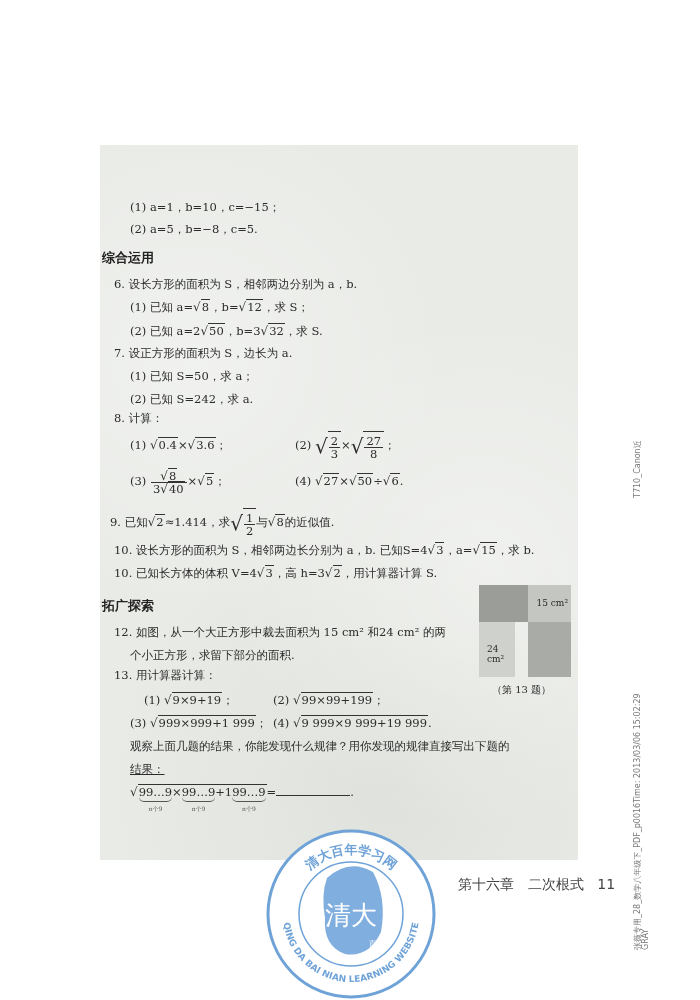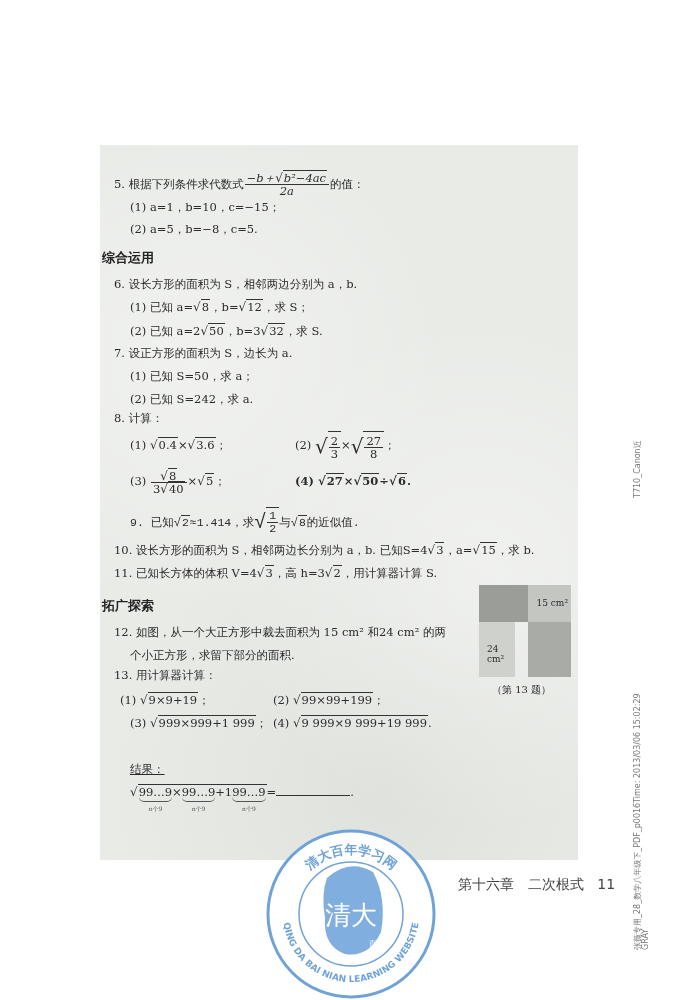--- a/index.html
+++ b/index.html
@@ -39,23 +39,20 @@
   .fig-cap { position: absolute; left: 392px; top: 538px; font-size: 10px; }
   .footer { position: absolute; left: 458px; top: 876px; font-size: 14px; font-family: "DejaVu Sans", sans-serif; color: #444; }
   .side { position: absolute; font-family: "DejaVu Sans", sans-serif; font-size: 8px; color: #777; transform: rotate(-90deg); transform-origin: left top; white-space: nowrap; }
   .stamp { position: absolute; left: 265px; top: 828px; width: 172px; height: 172px; }
 </style>
 </head>
 <body>
 
 <div class="page">
 
-  <div class="line" style="left:14px; top:27px;">
-    <span>5. 根据下列条件求代数式</span><span class="frac"><span class="num"><i>−b＋</i><span class="sq"><span class="rad">√</span><span class="ov it">b²−4ac</span></span></span><span class="den it">2a</span></span><span>的值：</span>
-  </div>
   <div class="line" style="left:30px; top:55px;">(1) a=1，b=10，c=−15；</div>
   <div class="line" style="left:30px; top:77px;">(2) a=5，b=−8，c=5.</div>
 
   <div class="sec" style="left:2px; top:104px;">综合运用</div>
 
   <div class="line" style="left:14px; top:132px;">6. 设长方形的面积为 S，相邻两边分别为 a，b.</div>
   <div class="line" style="left:30px; top:155px;">
     <span>(1) 已知 a=</span><span class="sq"><span class="rad">√</span><span class="ov">8</span></span><span>，b=</span><span class="sq"><span class="rad">√</span><span class="ov">12</span></span><span>，求 S；</span>
   </div>
   <div class="line" style="left:30px; top:179px;">
@@ -69,66 +66,67 @@
   <div class="line" style="left:14px; top:266px;">8. 计算：</div>
   <div class="line" style="left:30px; top:293px;">
     <span>(1)</span>&nbsp;<span class="sq"><span class="rad">√</span><span class="ov">0.4</span></span><span>×</span><span class="sq"><span class="rad">√</span><span class="ov">3.6</span></span><span>；</span>
   </div>
   <div class="line" style="left:195px; top:285px; line-height:30px;">
     <span>(2)</span>&nbsp;<span class="bigsq"><span class="rad">√</span><span class="ov"><span class="frac"><span class="num">2</span><span class="den">3</span></span></span></span><span>×</span><span class="bigsq"><span class="rad">√</span><span class="ov"><span class="frac"><span class="num">27</span><span class="den">8</span></span></span></span><span>；</span>
   </div>
   <div class="line" style="left:30px; top:321px; line-height:30px;">
     <span>(3)</span>&nbsp;<span class="frac"><span class="num"><span class="sq"><span class="rad">√</span><span class="ov">8</span></span></span><span class="den"><span>3</span><span class="sq"><span class="rad">√</span><span class="ov">40</span></span></span></span><span>×</span><span class="sq"><span class="rad">√</span><span class="ov">5</span></span><span>；</span>
   </div>
-  <div class="line" style="left:195px; top:329px;font-weight:bold;">
+  <div class="line" style="left:195px; top:329px;">
     <span>(4)</span>&nbsp;<span class="sq"><span class="rad">√</span><span class="ov">27</span></span><span>×</span><span class="sq"><span class="rad">√</span><span class="ov">50</span></span><span>÷</span><span class="sq"><span class="rad">√</span><span class="ov">6</span></span><span>.</span>
   </div>
 
-  <div class="line" style="left:30px; top:362px; line-height:30px;font-family:Liberation Mono, monospace;">
+  <div class="line" style="left:10px; top:362px; line-height:30px;">
     <span>9. 已知</span><span class="sq"><span class="rad">√</span><span class="ov">2</span></span><span>≈1.414，求</span><span class="bigsq"><span class="rad">√</span><span class="ov"><span class="frac"><span class="num">1</span><span class="den">2</span></span></span></span><span>与</span><span class="sq"><span class="rad">√</span><span class="ov">8</span></span><span>的近似值.</span>
   </div>
 
   <div class="line" style="left:14px; top:398px;">
     <span>10. 设长方形的面积为 S，相邻两边长分别为 a，b. 已知S=4</span><span class="sq"><span class="rad">√</span><span class="ov">3</span></span><span>，a=</span><span class="sq"><span class="rad">√</span><span class="ov">15</span></span><span>，求 b.</span>
   </div>
 
   <div class="line" style="left:14px; top:421px;">
-    <span>11. 已知长方体的体积 V=4</span><span class="sq"><span class="rad">√</span><span class="ov">3</span></span><span>，高 h=3</span><span class="sq"><span class="rad">√</span><span class="ov">2</span></span><span>，用计算器计算 S.</span>
+    <span>10. 已知长方体的体积 V=4</span><span class="sq"><span class="rad">√</span><span class="ov">3</span></span><span>，高 h=3</span><span class="sq"><span class="rad">√</span><span class="ov">2</span></span><span>，用计算器计算 S.</span>
   </div>
 
   <div class="sec" style="left:2px; top:452px;">拓广探索</div>
 
   <div class="line" style="left:14px; top:480px;">12. 如图，从一个大正方形中裁去面积为 15 cm² 和24 cm² 的两</div>
   <div class="line" style="left:30px; top:503px;">个小正方形，求留下部分的面积.</div>
 
   <div class="figure">
     <div class="q" style="left:0; top:0; width:49px; height:37px; background:#9a9d98;"></div>
     <div class="q" style="left:49px; top:0; width:43px; height:37px; background:#c4c6c1;">
       <span style="position:absolute; right:3px; top:13px; font-size:9px;">15 cm²</span>
     </div>
     <div class="q" style="left:0; top:37px; width:36px; height:55px; background:#cfd1cc;">
       <span style="position:absolute; left:8px; top:22px; font-size:9px;">24 cm²</span>
     </div>
     <div class="q" style="left:49px; top:37px; width:43px; height:55px; background:#a8aba6;"></div>
   </div>
   <div class="fig-cap">（第 13 题）</div>
 
   <div class="line" style="left:14px; top:523px;">13. 用计算器计算：</div>
-  <div class="line" style="left:20px; top:548px;">
+  <div class="line" style="left:44px; top:548px;">
     <span>(1)</span>&nbsp;<span class="sq"><span class="rad">√</span><span class="ov">9×9+19</span></span><span>；</span>
   </div>
   <div class="line" style="left:173px; top:548px;">
     <span>(2)</span>&nbsp;<span class="sq"><span class="rad">√</span><span class="ov">99×99+199</span></span><span>；</span>
   </div>
   <div class="line" style="left:30px; top:571px;">
     <span>(3)</span>&nbsp;<span class="sq"><span class="rad">√</span><span class="ov">999×999+1 999</span></span><span>；</span>
   </div>
   <div class="line" style="left:173px; top:571px;">
     <span>(4)</span>&nbsp;<span class="sq"><span class="rad">√</span><span class="ov">9 999×9 999+19 999</span></span><span>.</span>
   </div>
+  <div class="line" style="left:30px; top:594px;">观察上面几题的结果，你能发现什么规律？用你发现的规律直接写出下题的</div>
   <div class="line" style="left:30px; top:617px;text-decoration:underline;">结果：</div>
 
   <div class="line" style="left:30px; top:640px;">
     <span class="sq"><span class="rad">√</span><span class="ov"><span class="sub9"><span>99…9</span><span class="brace"></span><span class="lab">n个9</span></span><span>×</span><span class="sub9"><span>99…9</span><span class="brace"></span><span class="lab">n个9</span></span><span>+1</span><span class="sub9"><span>99…9</span><span class="brace"></span><span class="lab">n个9</span></span></span></span><span>=</span><span class="blank"></span><span>.</span>
   </div>
 </div>
 
 <div class="footer">
   <span>第十六章　二次根式</span>&nbsp;&nbsp;&nbsp;<span>11</span>
 </div>

